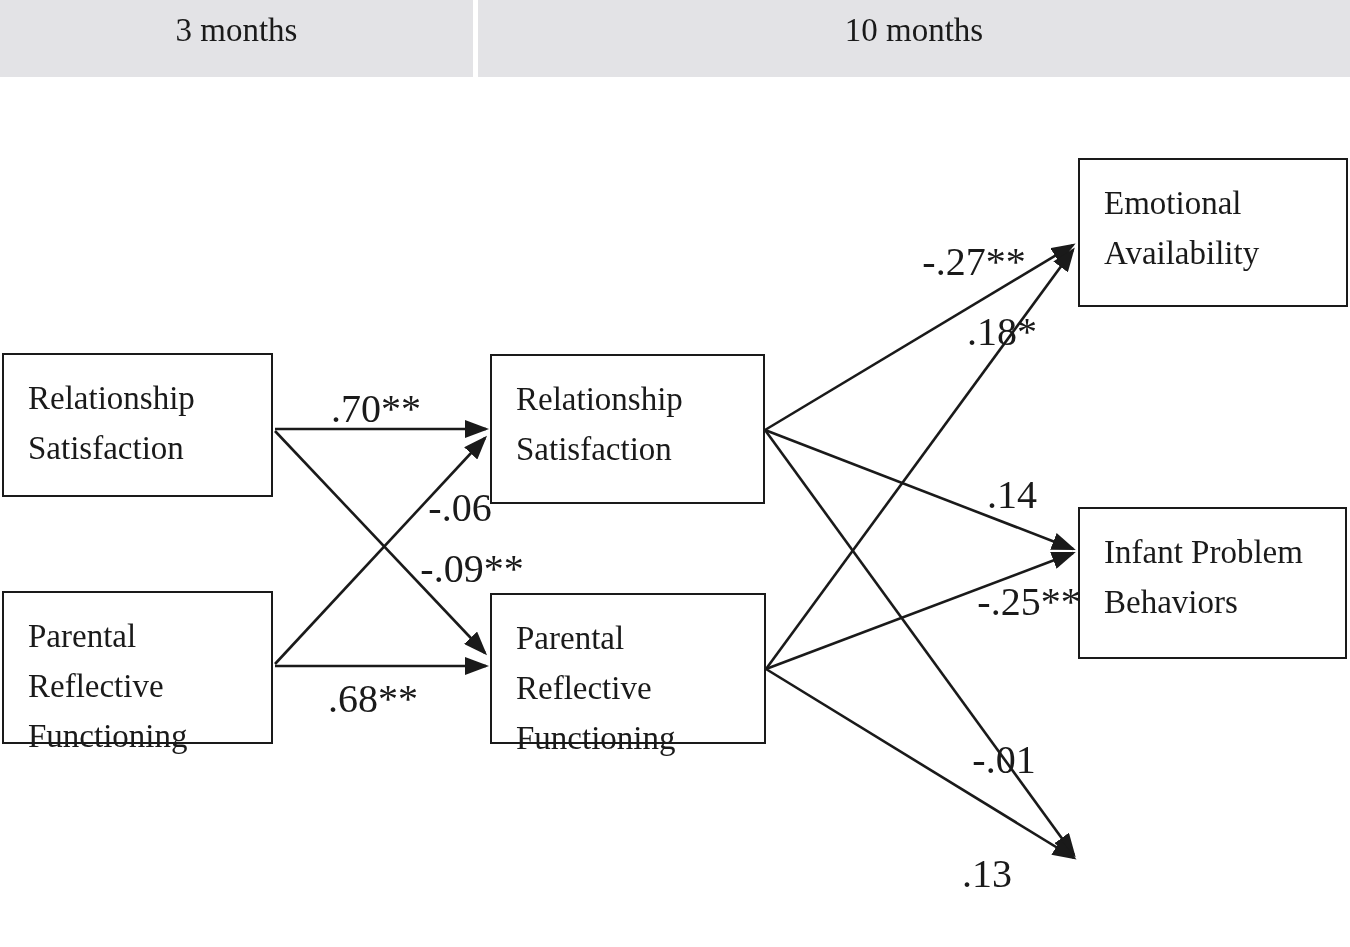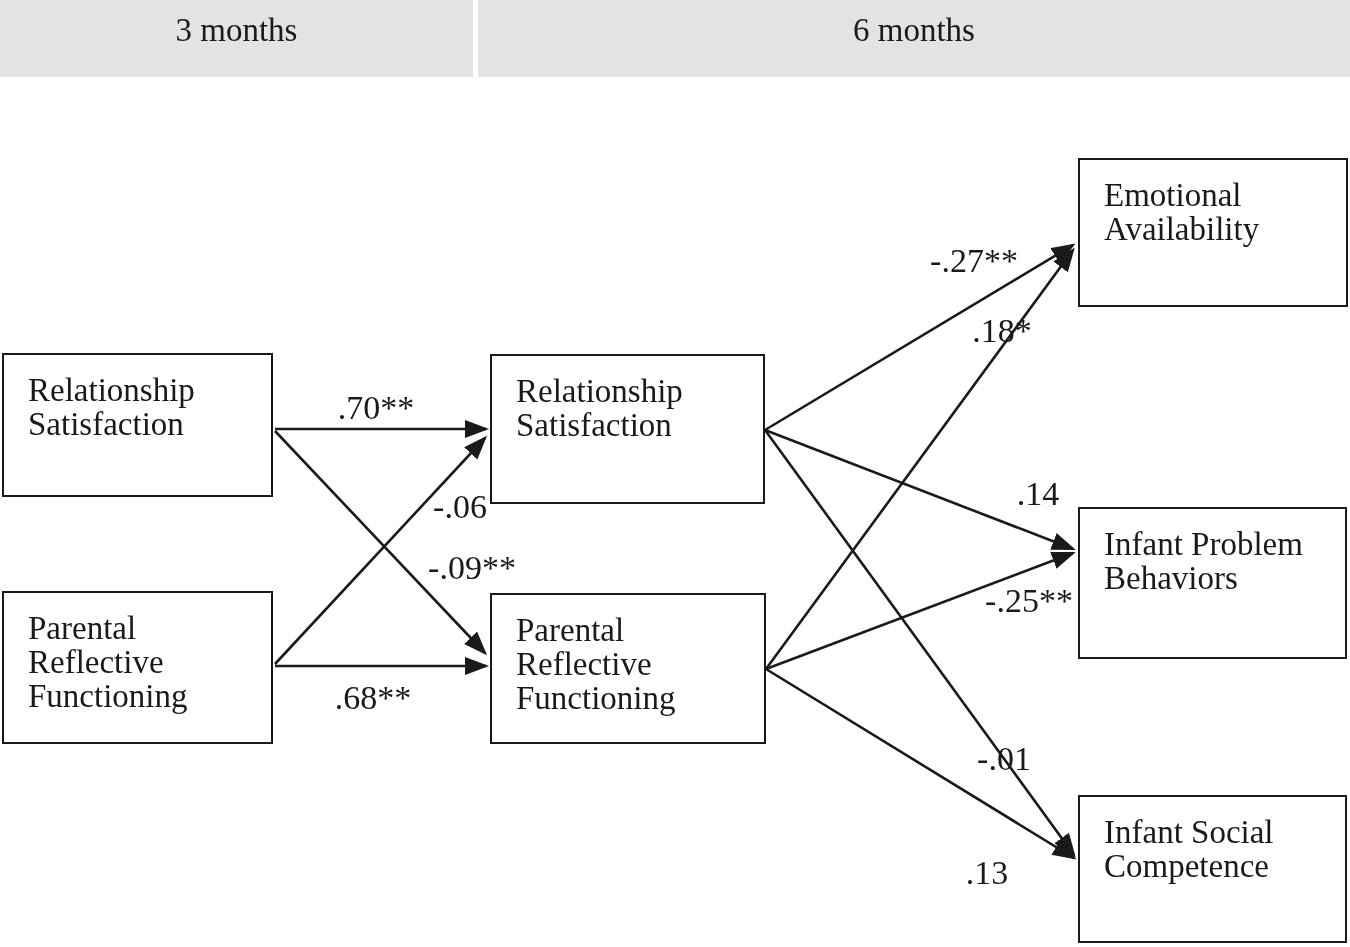--- a/index.html
+++ b/index.html
@@ -21,58 +21,58 @@
   .tp-left{left:0;width:473px;}
   .tp-right{left:478px;width:872px;}
   .arrows{position:absolute;left:0;top:0;z-index:1;}
   .node{
     position:absolute;
     background:#ffffff;
     border:2px solid #1a1a1a;
     box-sizing:border-box;
     padding:18px 8px 0 24px;
     font-size:33px;
-    line-height:34px;
+    line-height:50px;
     z-index:2;
   }
   .coef{
     position:absolute;
     transform:translate(-50%,-50%);
-    font-size:34px;
+    font-size:40px;
     white-space:nowrap;
     z-index:3;
   }
   .n-rs3 {left:2px;   top:353px; width:271px; height:144px;}
   .n-prf3{left:2px;   top:591px; width:271px; height:153px;}
   .n-rs12{left:490px; top:354px; width:275px; height:150px;}
   .n-prf12{left:490px;top:593px; width:276px; height:151px;}
   .n-ea  {left:1078px;top:158px; width:270px; height:149px;}
   .n-ipb {left:1078px;top:475px; width:269px; height:152px;margin-top:32px;}
   .n-isc {left:1078px;top:795px; width:269px; height:148px;}
   .c-0{left:376px;top:397px;margin-top:11px;}
   .c-1{left:460px;top:507px;}
   .c-2{left:472px;top:568px;}
   .c-3{left:373px;top:698px;}
   .c-4{left:974px;top:261px;}
   .c-5{left:1002px;top:331px;}
-  .c-6{left:1012px;top:494px;margin-left:26px;}
+  .c-6{left:1012px;top:494px;}
   .c-7{left:1029px;top:601px;}
   .c-8{left:1004px;top:759px;}
   .c-9{left:987px;top:865px;margin-top:8px;}
 </style>
 </head>
 <body>
 
 <div class="canvas">
 
   <div class="tp-cell tp-left">
     <span>3 months</span>
   </div>
   <div class="tp-cell tp-right">
-    <span>6 months</span>
+    <span>10 months</span>
   </div>
 
   <svg class="arrows" width="1350" height="947" viewBox="0 0 1350 947">
     <defs>
       <marker id="ah" markerUnits="userSpaceOnUse" markerWidth="24" markerHeight="18" refX="21" refY="9" orient="auto">
         <path d="M0,0 L24,9 L0,18 Z" fill="#1a1a1a"></path>
       </marker>
     </defs>
     <g stroke="#1a1a1a" stroke-width="2.6" fill="none">
       <line x1="275" y1="429" x2="486" y2="429" marker-end="url(#ah)"></line>
@@ -99,23 +99,20 @@
   </div>
   <div class="node n-prf12">
     <span>Parental Reflective Functioning</span>
   </div>
   <div class="node n-ea">
     <span>Emotional Availability</span>
   </div>
   <div class="node n-ipb">
     <span>Infant Problem Behaviors</span>
   </div>
-  <div class="node n-isc">
-    <span>Infant Social Competence</span>
-  </div>
 
   <span class="coef c-0">.70**</span>
   <span class="coef c-1">-.06</span>
   <span class="coef c-2">-.09**</span>
   <span class="coef c-3">.68**</span>
   <span class="coef c-4">-.27**</span>
   <span class="coef c-5">.18*</span>
   <span class="coef c-6">.14</span>
   <span class="coef c-7">-.25**</span>
   <span class="coef c-8">-.01</span>

